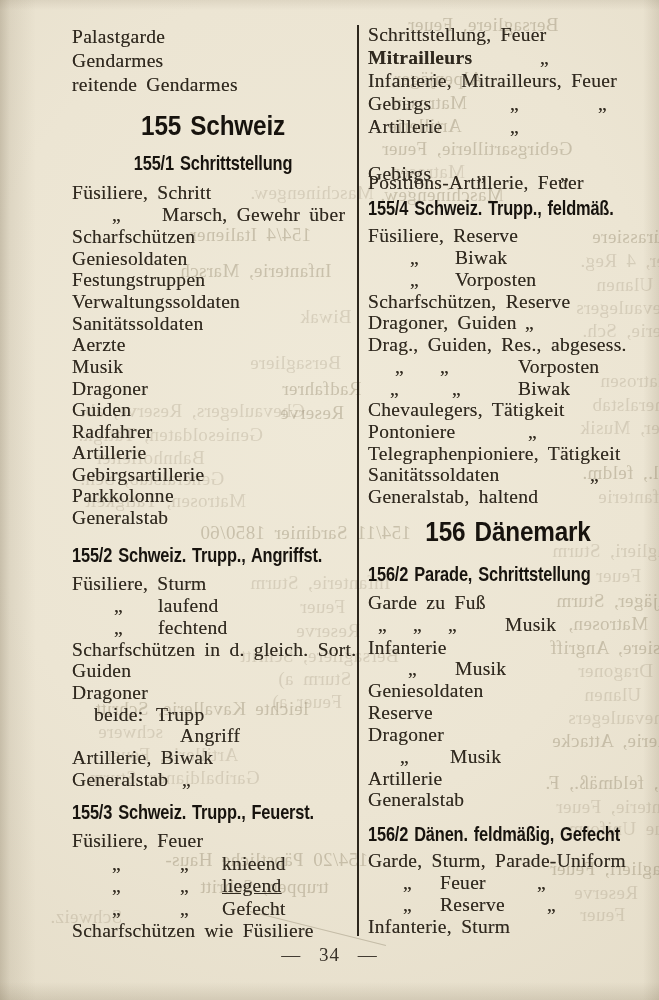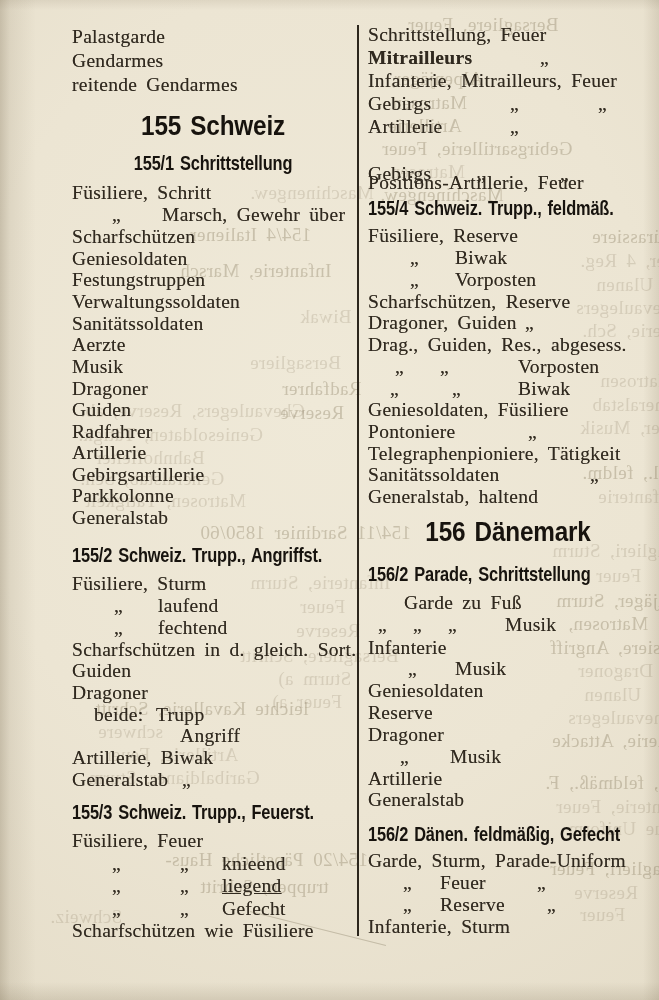--- a/index.html
+++ b/index.html
@@ -185,30 +185,30 @@
       <div class="txt" style="left: 368px; top: 291px;">Scharfschützen, Reserve</div>
       <div class="txt" style="left: 368px; top: 312px;">Dragoner, Guiden</div>
       <div class="txt" style="left: 525px; top: 312px;">„</div>
       <div class="txt" style="left: 368px; top: 334px;">Drag., Guiden, Res., abgesess.</div>
       <div class="txt" style="left: 395px; top: 356px;">„</div>
       <div class="txt" style="left: 440px; top: 356px;">„</div>
       <div class="txt" style="left: 518px; top: 356px;">Vorposten</div>
       <div class="txt" style="left: 390px; top: 378px;">„</div>
       <div class="txt" style="left: 452px; top: 378px;">„</div>
       <div class="txt" style="left: 518px; top: 378px;">Biwak</div>
-      <div class="txt" style="left: 368px; top: 399px;">Geniesoldaten, Füsiliere</div>
+      <div class="txt" style="left: 368px; top: 399px;">Chevaulegers, Tätigkeit</div>
       <div class="txt" style="left: 368px; top: 421px; text-align: center;">Pontoniere</div>
       <div class="txt" style="left: 528px; top: 421px;">„</div>
       <div class="txt" style="left: 368px; top: 443px;">Telegraphenpioniere, Tätigkeit</div>
       <div class="txt" style="left: 368px; top: 464px;">Sanitätssoldaten</div>
       <div class="txt" style="left: 590px; top: 464px;">„</div>
       <div class="txt" style="left: 368px; top: 486px;">Generalstab, haltend</div>
       <div class="txt h1 ctr" style="left: 368px; top: 518px; width: 280px;">156 Dänemark</div>
       <div class="txt h2" style="left: 368px; top: 562px;">156/2 Parade, Schrittstellung</div>
-      <div class="txt" style="left: 368px; top: 592px; margin-left: 36px;">Garde zu Fuß</div>
+      <div class="txt" style="left: 368px; top: 592px;">Garde zu Fuß</div>
       <div class="txt" style="left: 378px; top: 614px;">„</div>
       <div class="txt" style="left: 413px; top: 614px;">„</div>
       <div class="txt" style="left: 448px; top: 614px;">„</div>
       <div class="txt" style="left: 505px; top: 614px;">Musik</div>
       <div class="txt" style="left: 368px; top: 637px;">Infanterie</div>
       <div class="txt" style="left: 408px; top: 658px;">„</div>
       <div class="txt" style="left: 455px; top: 658px;">Musik</div>
       <div class="txt" style="left: 368px; top: 680px;">Geniesoldaten</div>
       <div class="txt" style="left: 368px; top: 702px;">Reserve</div>
       <div class="txt" style="left: 368px; top: 724px;">Dragoner</div>
@@ -220,13 +220,14 @@
       <div class="txt" style="left: 368px; top: 850px;">Garde, Sturm, Parade-Uniform</div>
       <div class="txt" style="left: 403px; top: 872px;">„</div>
       <div class="txt" style="left: 440px; top: 872px;">Feuer</div>
       <div class="txt" style="left: 537px; top: 872px;">„</div>
       <div class="txt" style="left: 403px; top: 894px;">„</div>
       <div class="txt" style="left: 440px; top: 894px;">Reserve</div>
       <div class="txt" style="left: 547px; top: 894px;">„</div>
       <div class="txt" style="left: 368px; top: 916px;">Infanterie, Sturm</div>
     </div>
   <div class="crease"></div>
+  <div class="pageno">—  34  —</div>
 </div>
 
 </body></html>

